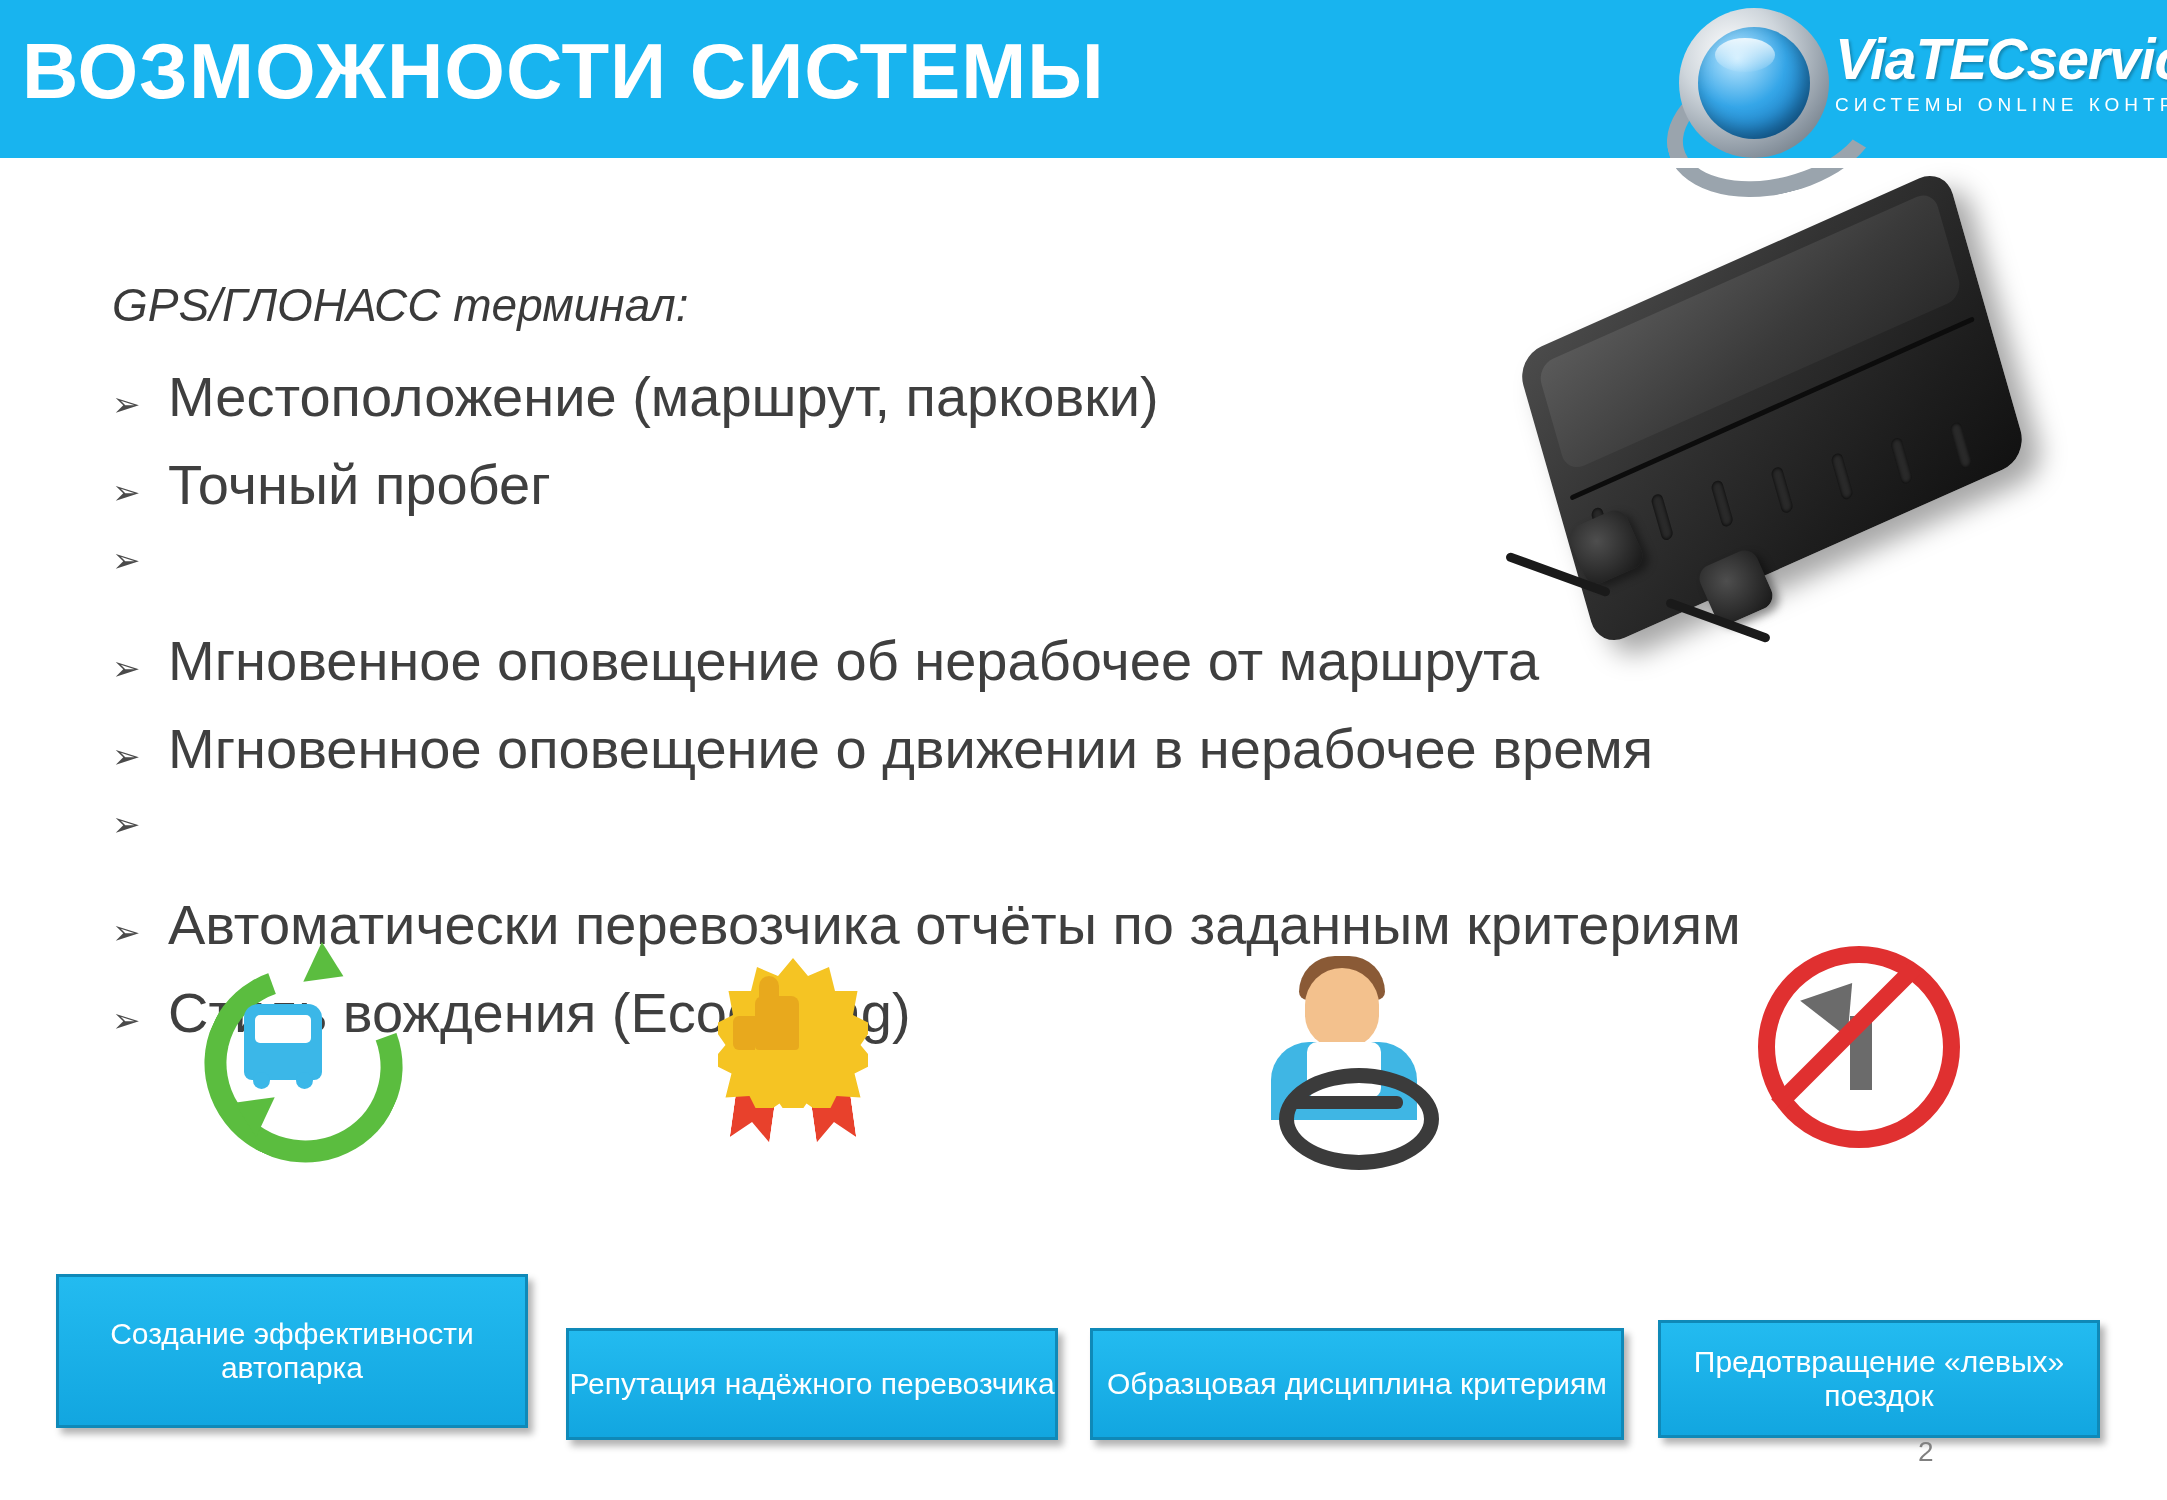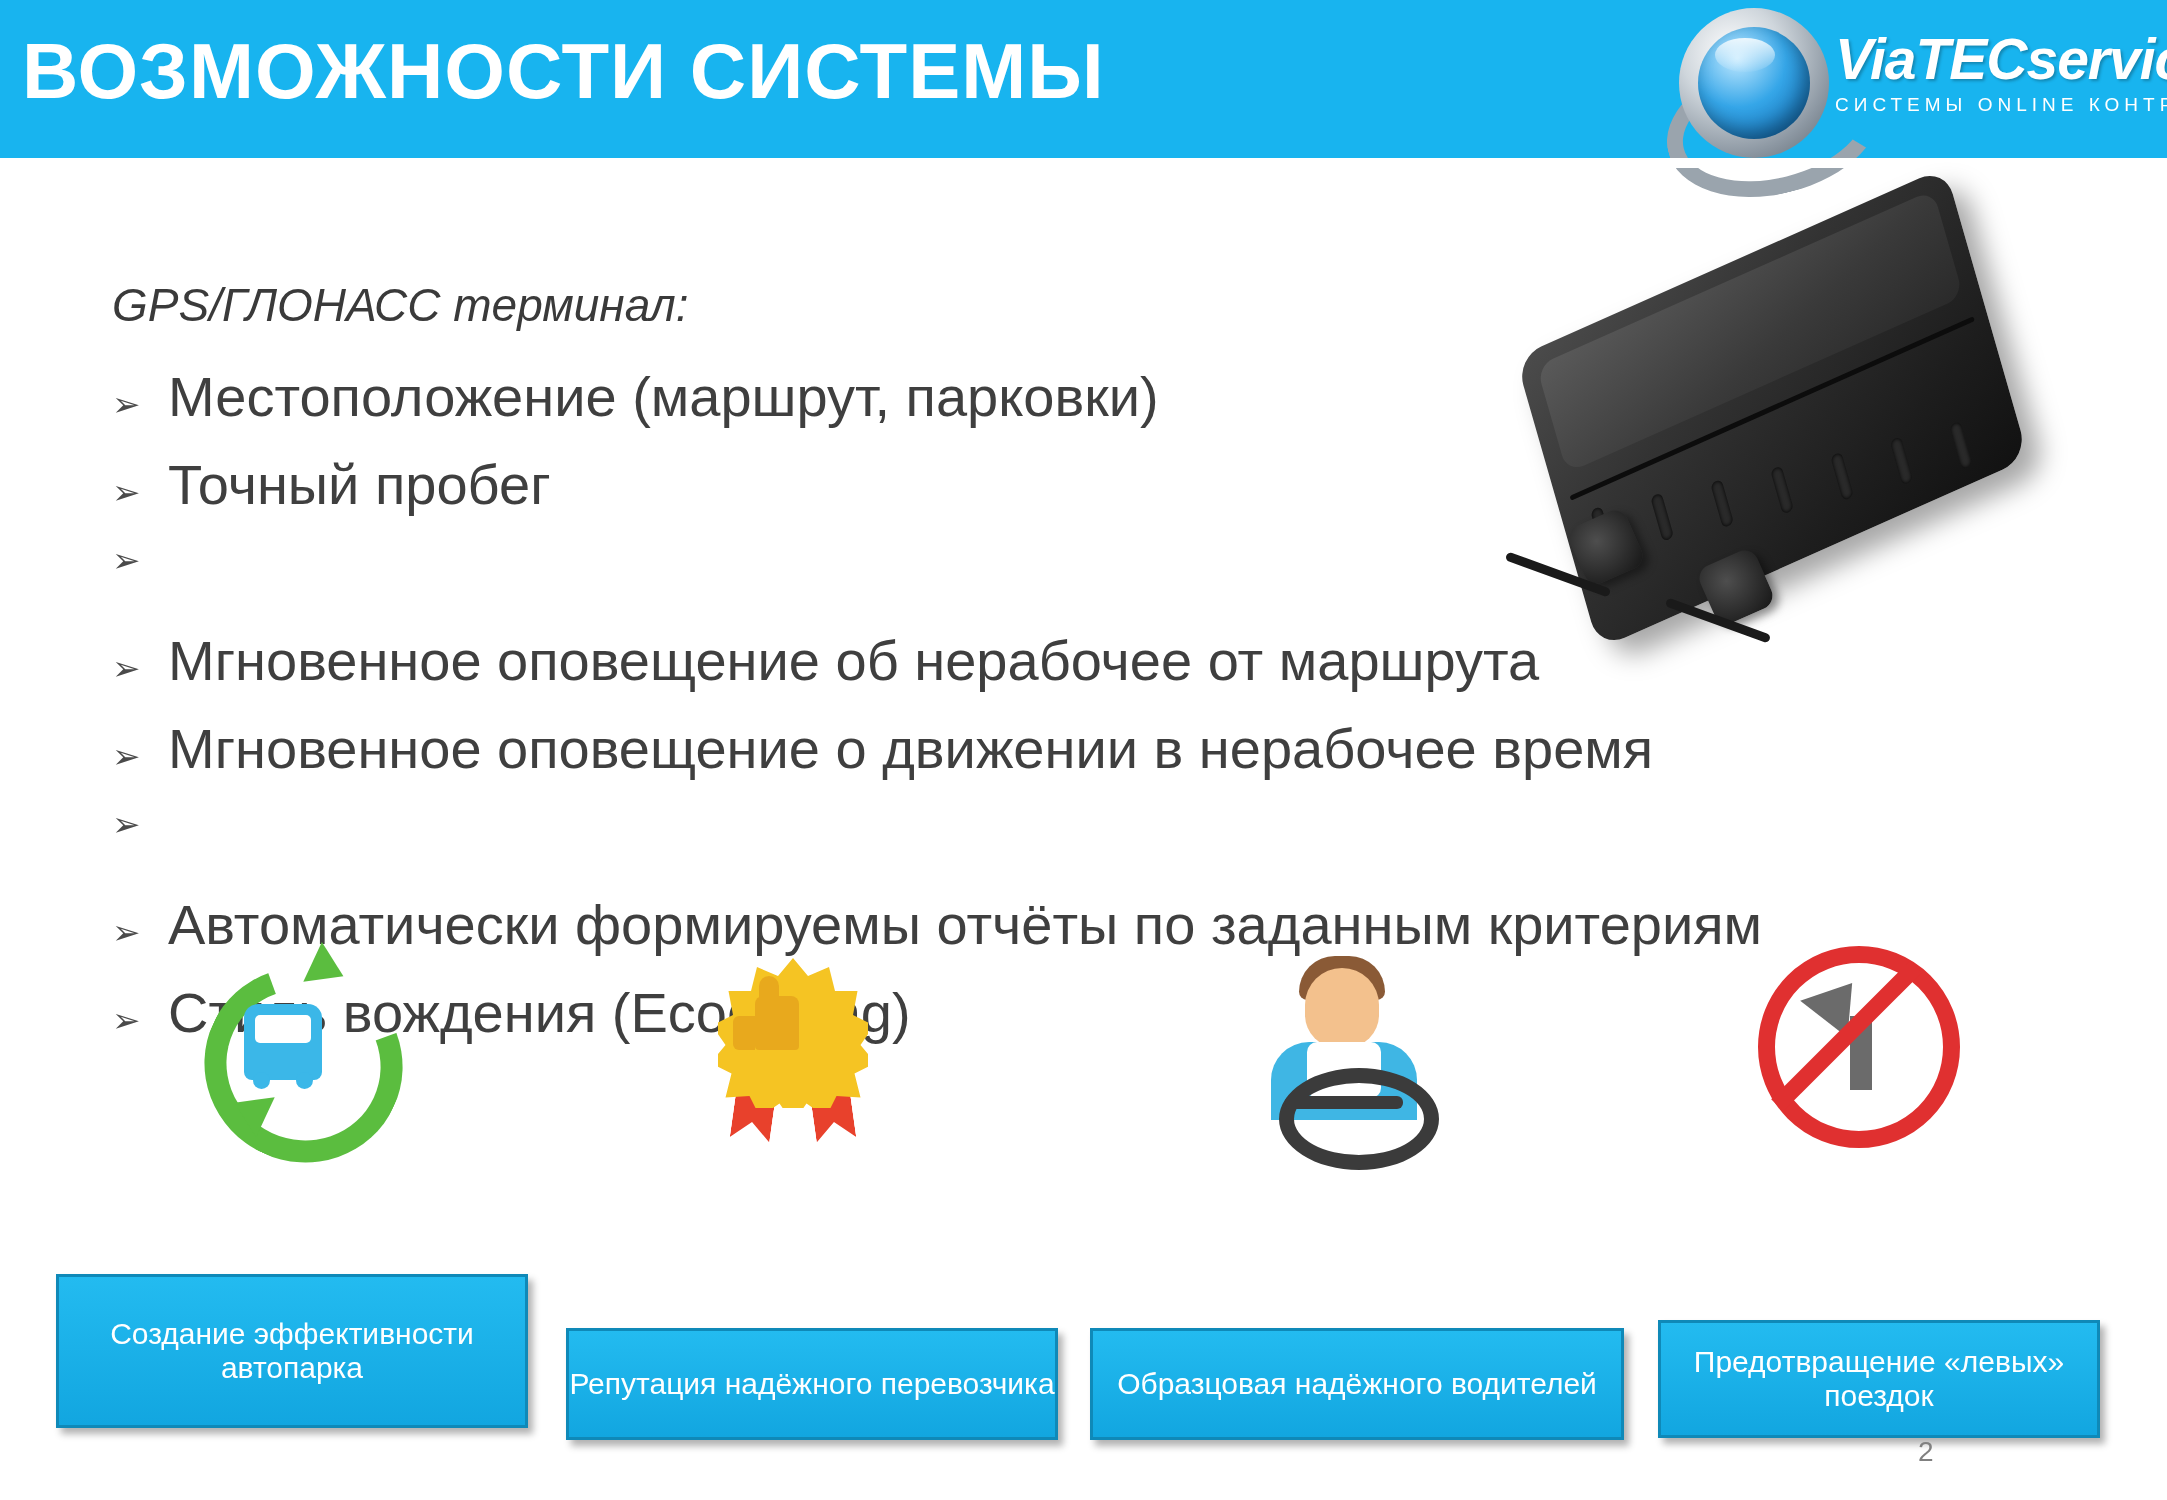--- a/index.html
+++ b/index.html
@@ -404,21 +404,21 @@
     </div>
     <div class="bullet-row">
       <span class="bullet-mark">➢</span>
       <span class="bullet-text">Мгновенное оповещение о движении в нерабочее время</span>
     </div>
     <div class="bullet-row">
       <span class="bullet-mark">➢</span>
     </div>
     <div class="bullet-row">
       <span class="bullet-mark">➢</span>
-      <span class="bullet-text">Автоматически формируемы отчёты по заданным критериям</span>
+      <span class="bullet-text">Автоматически перевозчика отчёты по заданным критериям</span>
     </div>
     <div class="bullet-row">
       <span class="bullet-mark">➢</span>
       <span class="bullet-text">Стиль вождения (Ecodriving)</span>
     </div>
   </div>
 
   <div class="device">
     <div class="device-body">
       <div class="device-lid"></div>
@@ -469,17 +469,17 @@
     <div class="ico-noturn">
       <div class="arrow-stem"></div>
       <div class="arrow-head"></div>
       <div class="circle"></div>
       <div class="slash"></div>
     </div>
   </div>
 
   <div class="caption cap-1">Создание эффективности автопарка</div>
   <div class="caption cap-2">Репутация надёжного перевозчика</div>
-  <div class="caption cap-3">Образцовая надёжного водителей</div>
+  <div class="caption cap-3">Образцовая дисциплина критериям</div>
   <div class="caption cap-4">Предотвращение «левых» поездок</div>
 
   <div class="page-number">2</div>
 </div>
 
 </body></html>

